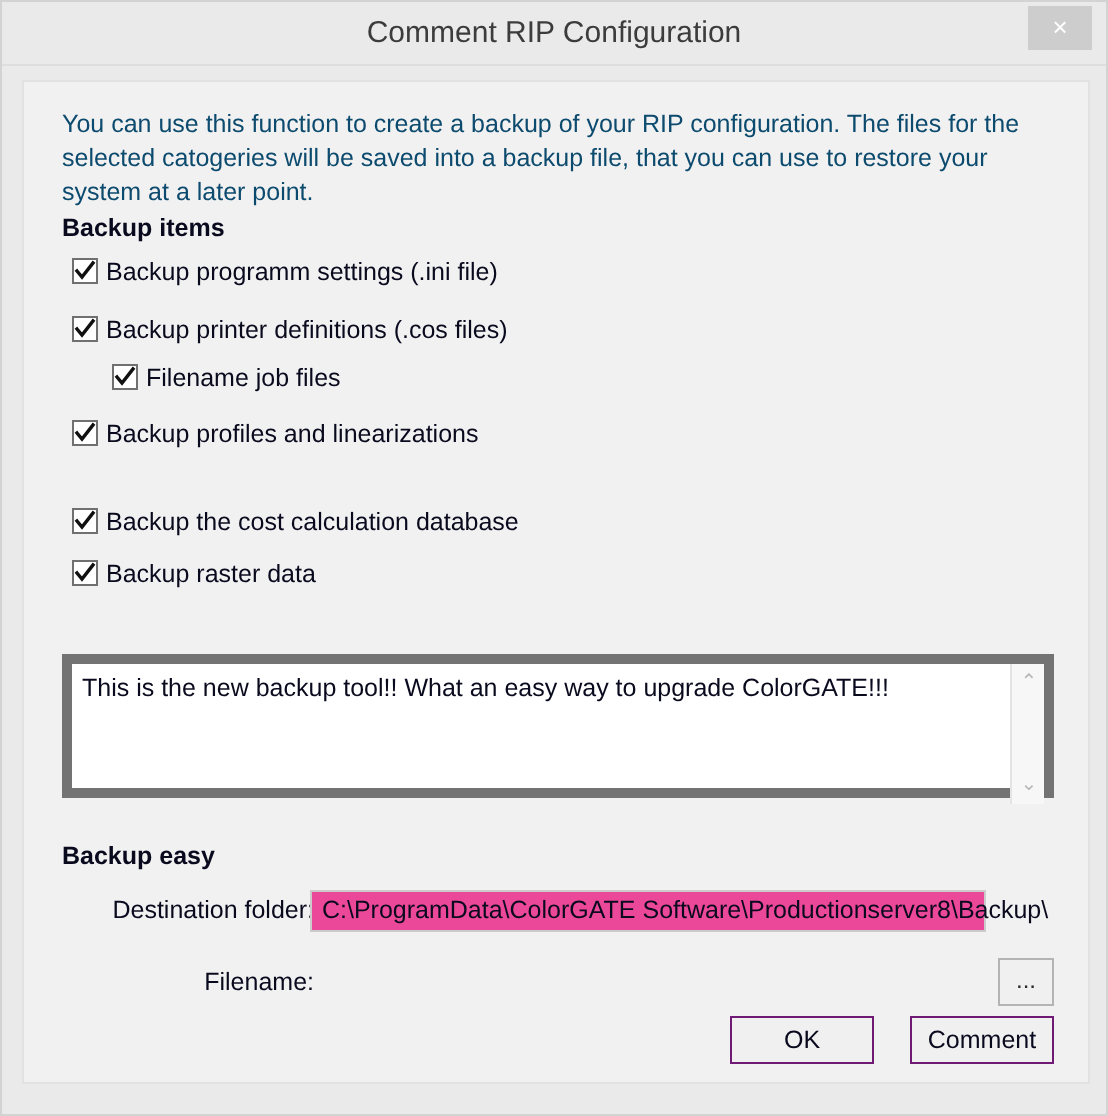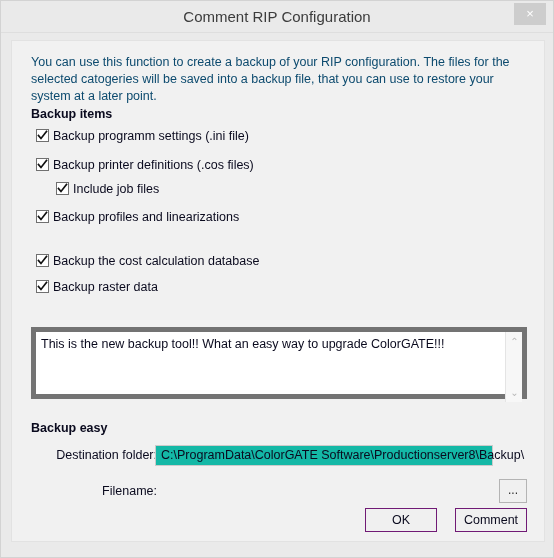--- a/index.html
+++ b/index.html
@@ -176,21 +176,21 @@
     position: absolute;
     width: 126px;
     text-align: right;
     font-size: 12.5px;
     color: #0a0a1e;
     line-height: 20px;
   }
   .text-field {
     position: absolute;
     height: 21px;
-    background: #14b8a6;
+    background: #ec4899;
     border: 1px solid #cbcbcb;
     box-sizing: border-box;
     cursor: text;
   }
   .text-field .val {
     position: absolute;
     left: 5px;
     top: 0;
     line-height: 19px;
     font-size: 12.5px;
@@ -269,21 +269,21 @@
             </svg>
           </span>
           <span class="cb-label">Backup printer definitions (.cos files)</span>
         </div>
         <div class="cb-row" style="left: 44px; top: 140px;">
           <span class="cb-box">
             <svg width="11" height="11" viewBox="0 0 11 11">
               <path d="M1.5 5.5 L4 8.5 L9.5 1.5" stroke="#101010" stroke-width="1.7" fill="none" stroke-linecap="square"></path>
             </svg>
           </span>
-          <span class="cb-label">Include job files</span>
+          <span class="cb-label">Filename job files</span>
         </div>
         <div class="cb-row" style="left: 24px; top: 168px;">
           <span class="cb-box">
             <svg width="11" height="11" viewBox="0 0 11 11">
               <path d="M1.5 5.5 L4 8.5 L9.5 1.5" stroke="#101010" stroke-width="1.7" fill="none" stroke-linecap="square"></path>
             </svg>
           </span>
           <span class="cb-label">Backup profiles and linearizations</span>
         </div>
         <div class="cb-row" style="left: 24px; top: 212px;">

